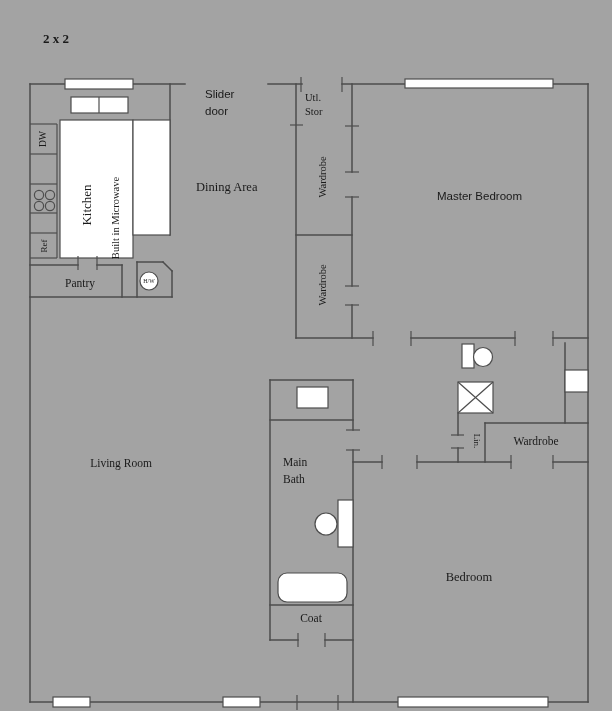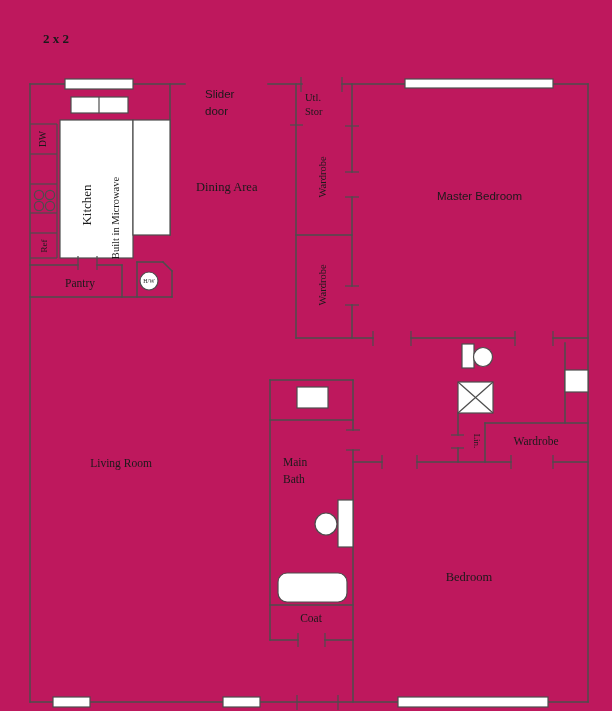--- a/index.html
+++ b/index.html
@@ -1,16 +1,16 @@
 <!DOCTYPE html>
 <html><head>
 <meta charset="utf-8">
 <style>
   html,body{margin:0;padding:0;background:#ffffff;}
-  #plan-wrap{position:relative;width:612px;height:711px;background:#be185d;overflow:hidden;
+  #plan-wrap{position:relative;width:612px;height:711px;background:#a3a3a3;overflow:hidden;
              font-family:"Liberation Serif", serif;}
   svg{display:block;}
   .wall{stroke:#4d4d4d;stroke-width:1.5;fill:none;stroke-linecap:square;}
   .thin{stroke:#4d4d4d;stroke-width:1.2;fill:none;}
   .fixture{stroke:#4d4d4d;stroke-width:1.2;fill:#ffffff;}
   .window{stroke:#4d4d4d;stroke-width:1.2;fill:#ffffff;}
   .lbl{fill:#1a1a1a;font-family:"Liberation Serif", serif;}
   .lbl-sans{fill:#1a1a1a;font-family:"Liberation Sans", sans-serif;}
   .s13{font-size:13px;} .s12{font-size:12.5px;} .s115{font-size:11.5px;}
   .s105{font-size:10.5px;} .s95{font-size:9.5px;} .s9{font-size:9px;} .s55{font-size:5.8px;}

